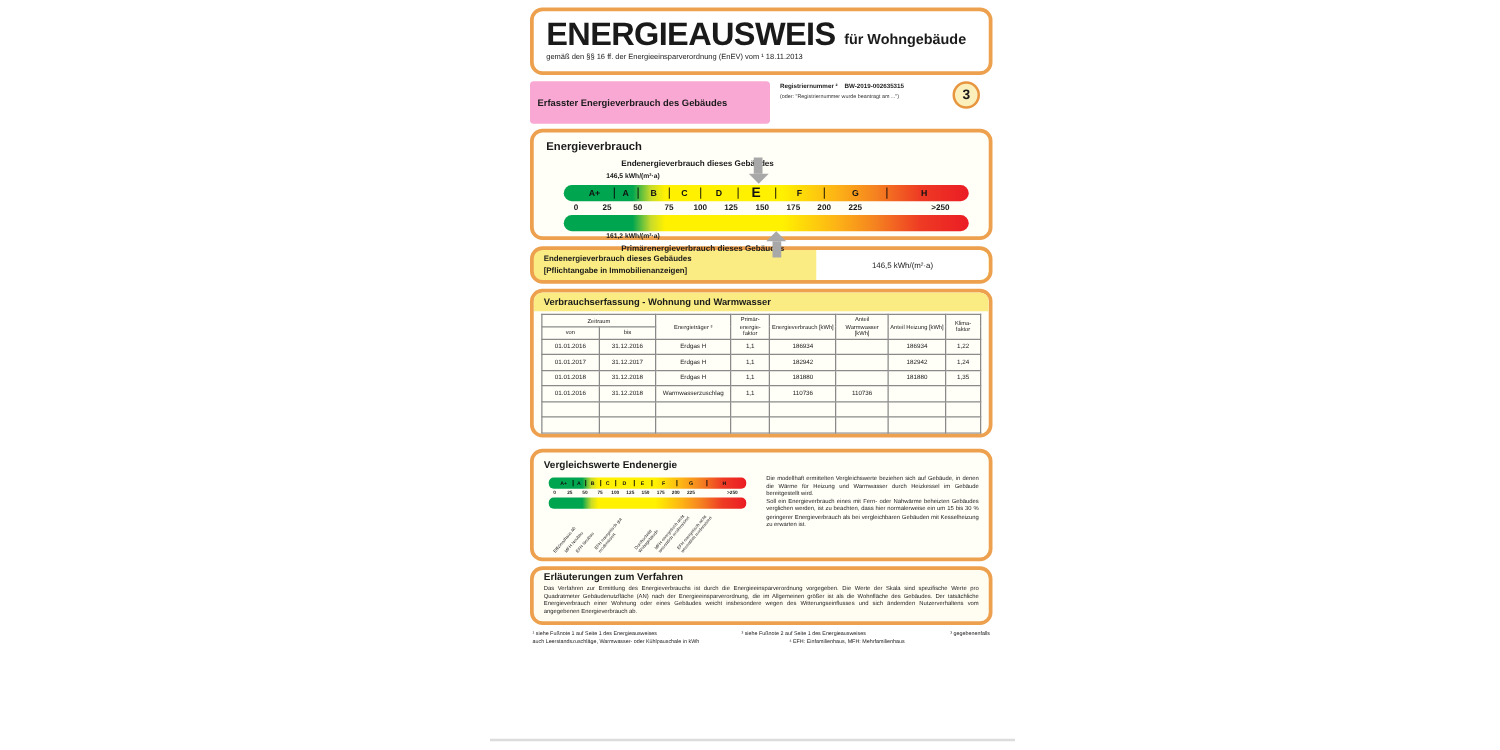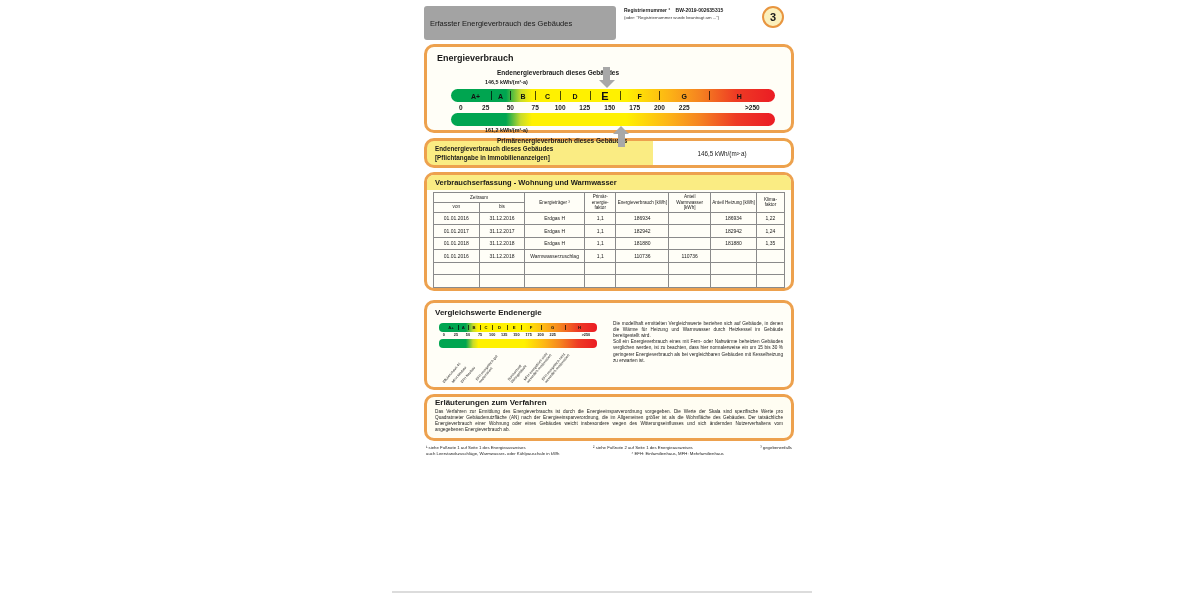--- a/index.html
+++ b/index.html
@@ -13,22 +13,22 @@
 
   
   .header-box { height:54px; padding:5px 10px 4px 10px; margin-bottom:5px; background:#FFFFFF; }
   .title-row { display:flex; align-items:flex-end; gap:7px; }
   .main-title { font-size:26px; font-weight:bold; letter-spacing:-0.5px; line-height:1; }
   .title-suffix { font-size:11.5px; font-weight:bold; padding-bottom:2px; white-space:nowrap; }
   .law-line { font-size:6px; margin-top:3px; color:#222; }
 
   
   .section-bar { position:relative; height:30px; margin-bottom:8px; display:flex; align-items:flex-start; }
-  .section-title { width:192px; height:20px; background:#a3a3a3; border-radius:3px;
-                   font-size:7.5px; font-weight:normal; display:flex; align-items:center; padding:17px 6px; }
+  .section-title { width:192px; height:20px; background:#f9a8d4; border-radius:3px;
+                   font-size:7.5px; font-weight:bold; display:flex; align-items:center; padding:17px 6px; }
   .registry { margin-left:8px; padding-top:1px; width:118px; }
   .registry-line { font-size:5px; font-weight:bold; white-space:nowrap; }
   .registry-line .rv { margin-left:4px; }
   .registry-alt { font-size:4.3px; margin-top:2px; color:#333; }
   .page-circle { position:absolute; right:10px; top:0; width:22px; height:22px; border-radius:50%;
                  border:2px solid #E8953F; background:#FBF0BC; display:flex; align-items:center;
                  justify-content:center; font-size:11px; font-weight:bold; }
 
   
   .energy-box { height:89px; padding:6px 10px; margin-bottom:5px; }
@@ -98,20 +98,27 @@
 
   
   .photo-edge { position:absolute; left:392px; top:591px; width:420px; height:1.5px; background:#dcdcdc; }
 </style>
 </head>
 <body>
 
 <div class="canvas">
   <div class="doc">
 
+    <div class="obox header-box">
+      <div class="title-row">
+        <span class="main-title">ENERGIEAUSWEIS</span>
+        <span class="title-suffix">für Wohngebäude</span>
+      </div>
+      <div class="law-line">gemäß den §§ 16 ff. der Energieeinsparverordnung (EnEV) vom ¹  18.11.2013</div>
+    </div>
 
     <div class="section-bar">
       <div class="section-title">Erfasster Energieverbrauch des Gebäudes</div>
       <div class="registry">
         <div class="registry-line">
           <span>Registriernummer ²</span>
           <span class="rv">BW-2019-002635315</span>
         </div>
         <div class="registry-alt">(oder: "Registriernummer wurde beantragt am ...")</div>
       </div>

